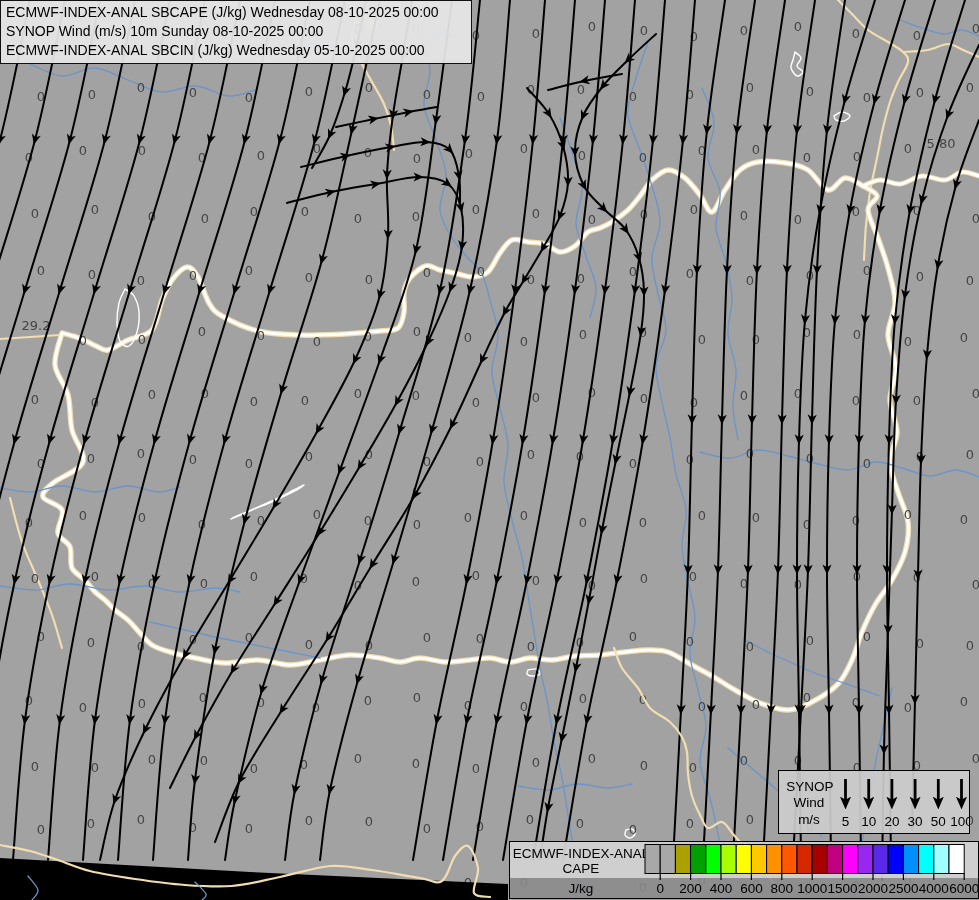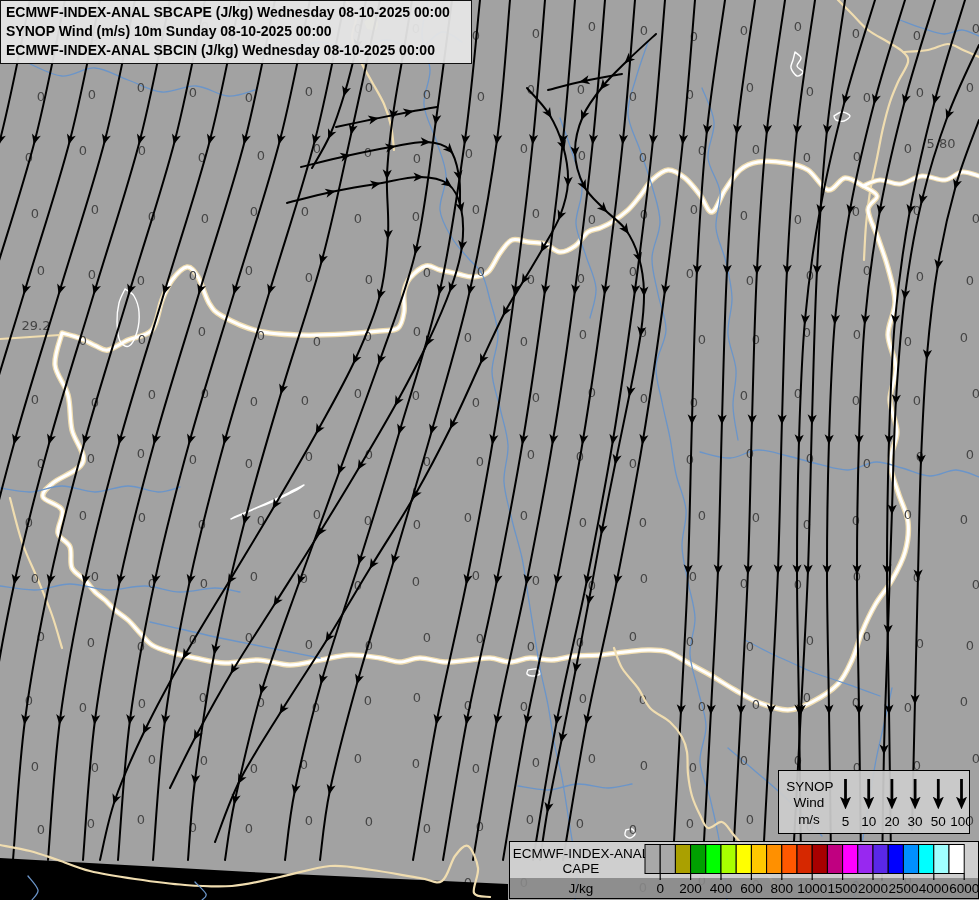--- a/index.html
+++ b/index.html
@@ -9,21 +9,20 @@
   }
   .stage svg{display:block;}
   #map-svg{position:absolute;left:0;top:0;}
   .titlebox{
     position:absolute;left:0;top:0;width:460px;
     background:rgba(229,229,229,0.94);
     border:1px solid #111;
     padding:2px 5px 3px 5px;
     font-size:14px;line-height:19px;color:#000;
     white-space:nowrap;
-    font-weight:bold;
   }
   .legend-svg{position:absolute;}
   #wind-legend{left:778px;top:770px;}
   #cape-legend{left:509px;top:841px;}
   text{font-family:"Liberation Sans",sans-serif;}
   .station-text{font-family:"DejaVu Sans",sans-serif;}
 </style>
 </head>
 <body>
 
@@ -403,21 +402,21 @@
         <path d="M573,852 C573.7,856.0 576.7,868.0 577,876 C577.3,884.0 575.3,896.0 575,900" fill="none" stroke="#6b95c9" stroke-width="1.3" stroke-linejoin="round" stroke-linecap="round"></path>
         <path d="M720,856 C720.8,860.0 723.8,872.7 725,880 C726.2,887.3 726.7,896.7 727,900" fill="none" stroke="#6b95c9" stroke-width="1.3" stroke-linejoin="round" stroke-linecap="round"></path>
         <path d="M28,876 C29.7,878.3 37.3,886.0 38,890 C38.7,894.0 33.0,898.3 32,900" fill="none" stroke="#6b95c9" stroke-width="1.3" stroke-linejoin="round" stroke-linecap="round"></path>
         <path d="M195,882 C196.8,884.0 204.8,891.0 206,894 C207.2,897.0 202.7,899.0 202,900" fill="none" stroke="#6b95c9" stroke-width="1.3" stroke-linejoin="round" stroke-linecap="round"></path>
       </g>
   </svg>
 
   <div class="titlebox">
     <div>ECMWF-INDEX-ANAL SBCAPE (J/kg) Wednesday 08-10-2025 00:00</div>
     <div>SYNOP Wind (m/s) 10m Sunday 08-10-2025 00:00</div>
-    <div>ECMWF-INDEX-ANAL SBCIN (J/kg) Wednesday 08-10-2025 00:00</div>
+    <div>ECMWF-INDEX-ANAL SBCIN (J/kg) Wednesday 05-10-2025 00:00</div>
   </div>
 
   <svg id="wind-legend" class="legend-svg" width="192" height="64" viewBox="0 0 192 64">
     <rect x="0.5" y="0.5" width="191" height="63" fill="rgba(203,203,203,0.93)" stroke="#000" stroke-width="1"></rect>
     <text x="32" y="21" font-size="13.5" text-anchor="middle" fill="#000">SYNOP</text>
     <text x="31" y="37" font-size="13.5" text-anchor="middle" fill="#000">Wind</text>
     <text x="31" y="54" font-size="13.5" text-anchor="middle" fill="#000">m/s</text>
     <g id="wind-arrows">
         <line x1="67.5" y1="9" x2="67.5" y2="33" stroke="#000" stroke-width="2.8" marker-end="url(#arrowB)"></line>
         <text x="67.5" y="56" font-size="13.5" text-anchor="middle" fill="#000">5</text>

